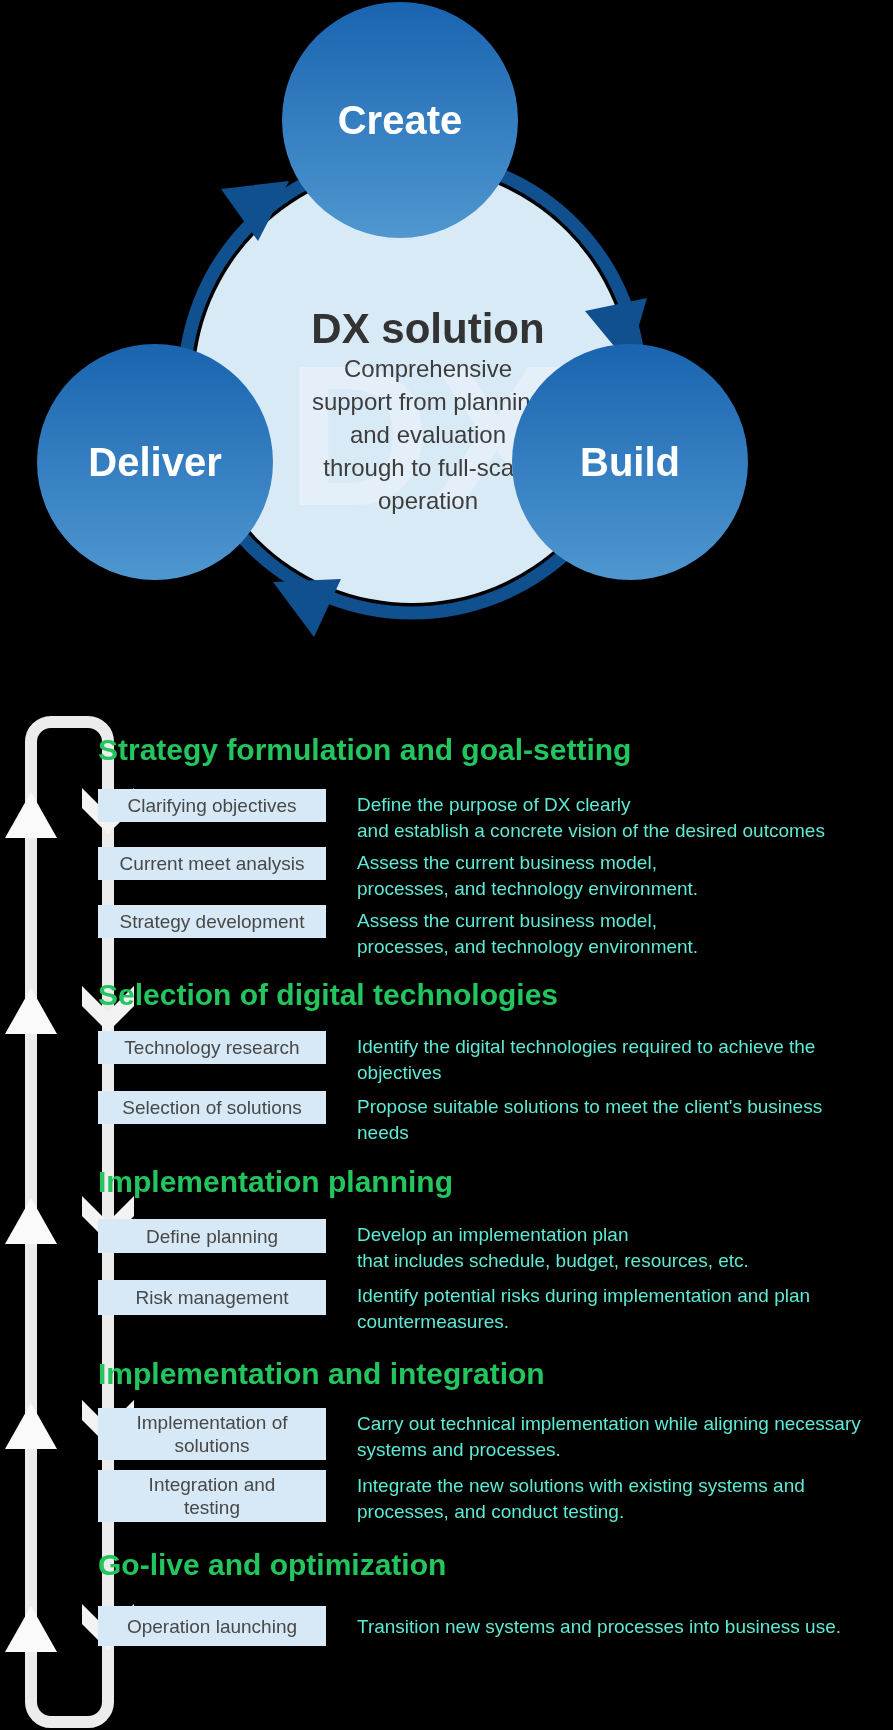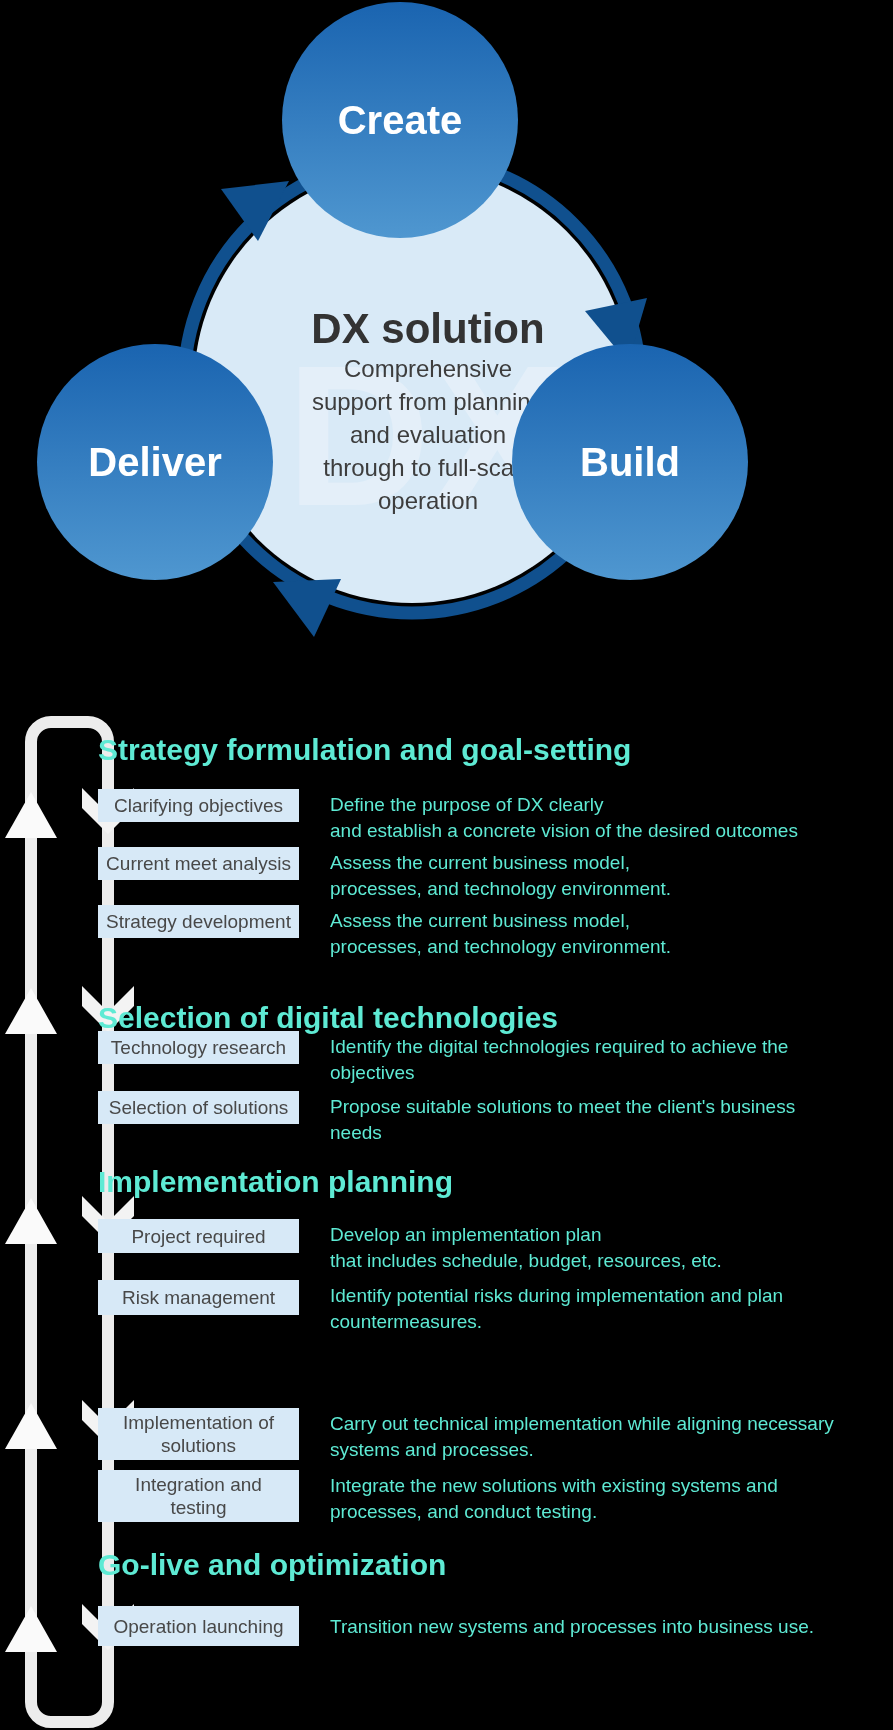--- a/index.html
+++ b/index.html
@@ -18,27 +18,27 @@
   
   .loop-line{
     position:absolute;left:25px;top:716px;width:89px;height:1012px;
     border:12px solid #ececec;border-radius:26px;z-index:1;
   }
   .up-arrow{position:absolute;left:5px;width:52px;height:46px;z-index:2;}
   .down-chevron{position:absolute;left:82px;width:52px;height:46px;z-index:2;}
   
   .section-title{
     position:absolute;left:98px;z-index:3;
-    color:#5eead4;font-size:30px;font-weight:bold;line-height:34px;white-space:nowrap;
+    color:#22c55e;font-size:30px;font-weight:bold;line-height:34px;white-space:nowrap;
   }
   .step-row{
     position:absolute;left:98px;display:flex;align-items:flex-start;z-index:3;
   }
   .step-box{
-    width:201px;background:#d7e9f7;color:#484848;font-size:19px;line-height:23px;
+    width:228px;background:#d7e9f7;color:#484848;font-size:19px;line-height:23px;
     display:flex;align-items:center;justify-content:center;text-align:center;
     white-space:pre-line;flex-shrink:0;
   }
   .step-desc{
     width:548px;margin-left:31px;padding-top:3px;
     color:#5eead4;font-size:19px;line-height:26px;white-space:pre-line;
   }
 </style>
 </head>
 <body>
@@ -124,46 +124,47 @@
     <div class="step-box" style="min-height:33px">Current meet analysis</div>
     <div class="step-desc">Assess the current business model,
 processes, and technology environment.</div>
   </div>
   <div class="step-row" style="top:905px">
     <div class="step-box" style="min-height:33px">Strategy development</div>
     <div class="step-desc">Assess the current business model,
 processes, and technology environment.</div>
   </div>
 
-  <div class="section-title" style="top:1001px">Selection of digital technologies</div>
+  <div class="section-title" style="top:978px">Selection of digital technologies</div>
 
   <div class="step-row" style="top:1031px">
     <div class="step-box" style="min-height:33px">Technology research</div>
     <div class="step-desc">Identify the digital technologies required to achieve the
 objectives</div>
   </div>
   <div class="step-row" style="top:1091px">
     <div class="step-box" style="min-height:33px">Selection of solutions</div>
     <div class="step-desc">Propose suitable solutions to meet the client's business
 needs</div>
   </div>
 
   <div class="section-title" style="top:1165px">Implementation planning</div>
 
   <div class="step-row" style="top:1219px">
-    <div class="step-box" style="min-height:34px">Project required</div>
+    <div class="step-box" style="min-height:34px">Define planning</div>
     <div class="step-desc">Develop an implementation plan
 that includes schedule, budget, resources, etc.</div>
   </div>
   <div class="step-row" style="top:1280px">
     <div class="step-box" style="min-height:35px">Risk management</div>
     <div class="step-desc">Identify potential risks during implementation and plan
 countermeasures.</div>
   </div>
 
+  <div class="section-title" style="top:1357px">Implementation and integration</div>
 
   <div class="step-row" style="top:1408px">
     <div class="step-box" style="min-height:52px">Implementation of
 solutions</div>
     <div class="step-desc">Carry out technical implementation while aligning necessary
 systems and processes.</div>
   </div>
   <div class="step-row" style="top:1470px">
     <div class="step-box" style="min-height:52px">Integration and
 testing</div>

